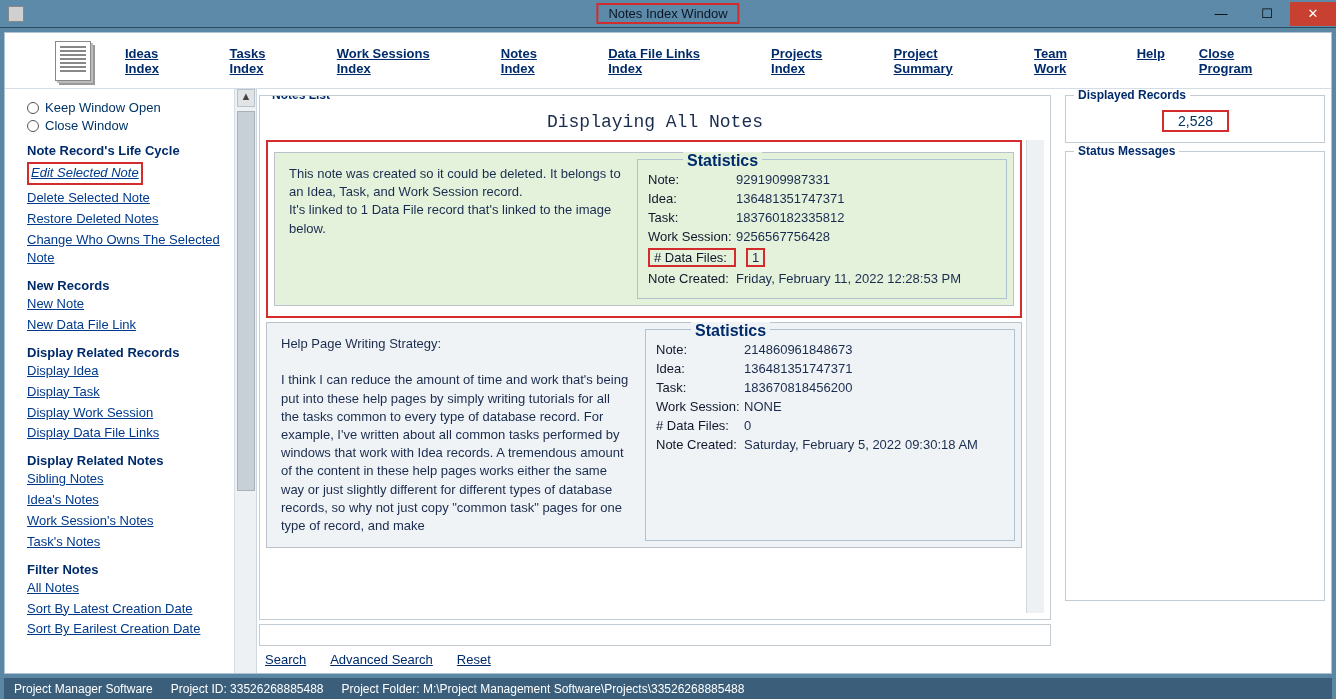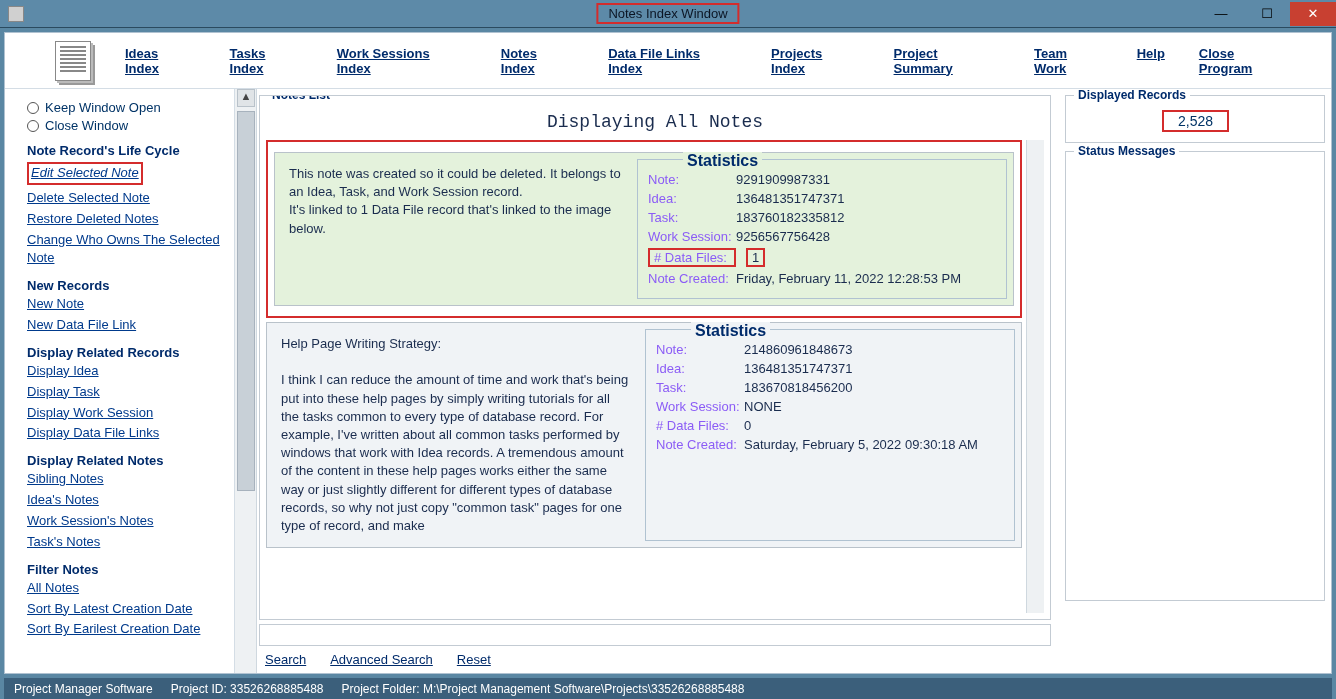--- a/index.html
+++ b/index.html
@@ -218,21 +218,21 @@
     top: -8px; left: 8px;
     padding: 0 4px;
     font-size: 16px;
     color: #002b6b;
     font-weight: 600;
     margin-left: 37px;
   }
   .card.first .stats .legend { background:#e4f2dc;}
   .card.white .stats .legend { background:#f0f3f6;}
   .stat-row { display:flex; margin: 4px 0; }
-  .stat-label { width: 88px; color:#8b5cf6; }
+  .stat-label { width: 88px; color:#0f172a; }
   .stat-val { color:#1a2c4e; }
   .red-outline { border: 2px solid #d42c2c; padding: 6px; display:block; }
   .red-inline { border: 2px solid #d42c2c; padding: 0 4px; }
   .search-bar {
     border: 1px solid #c3cbd3;
     height: 22px;
     margin: 2px 2px 4px;
     background: #fff;
   }
   .search-links {

